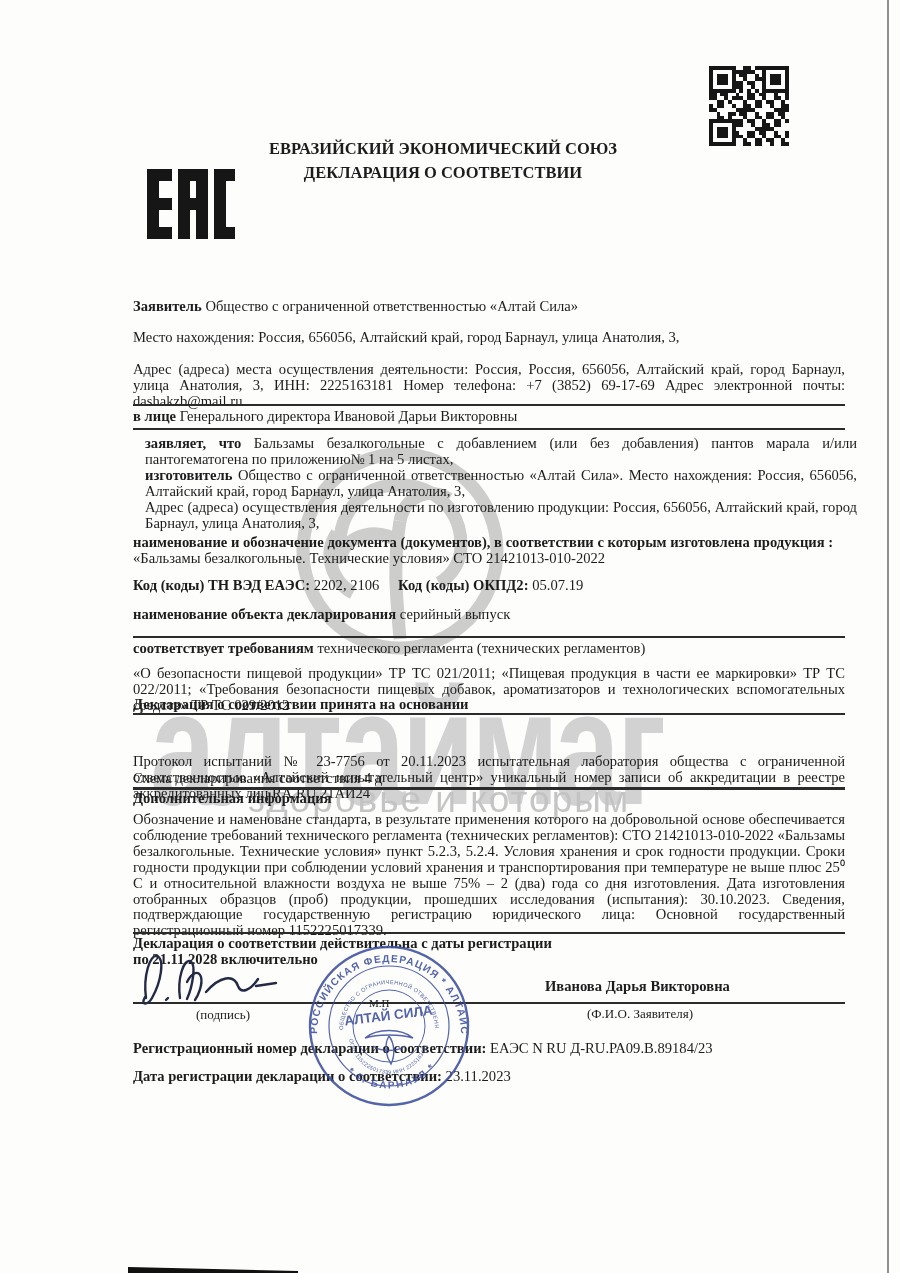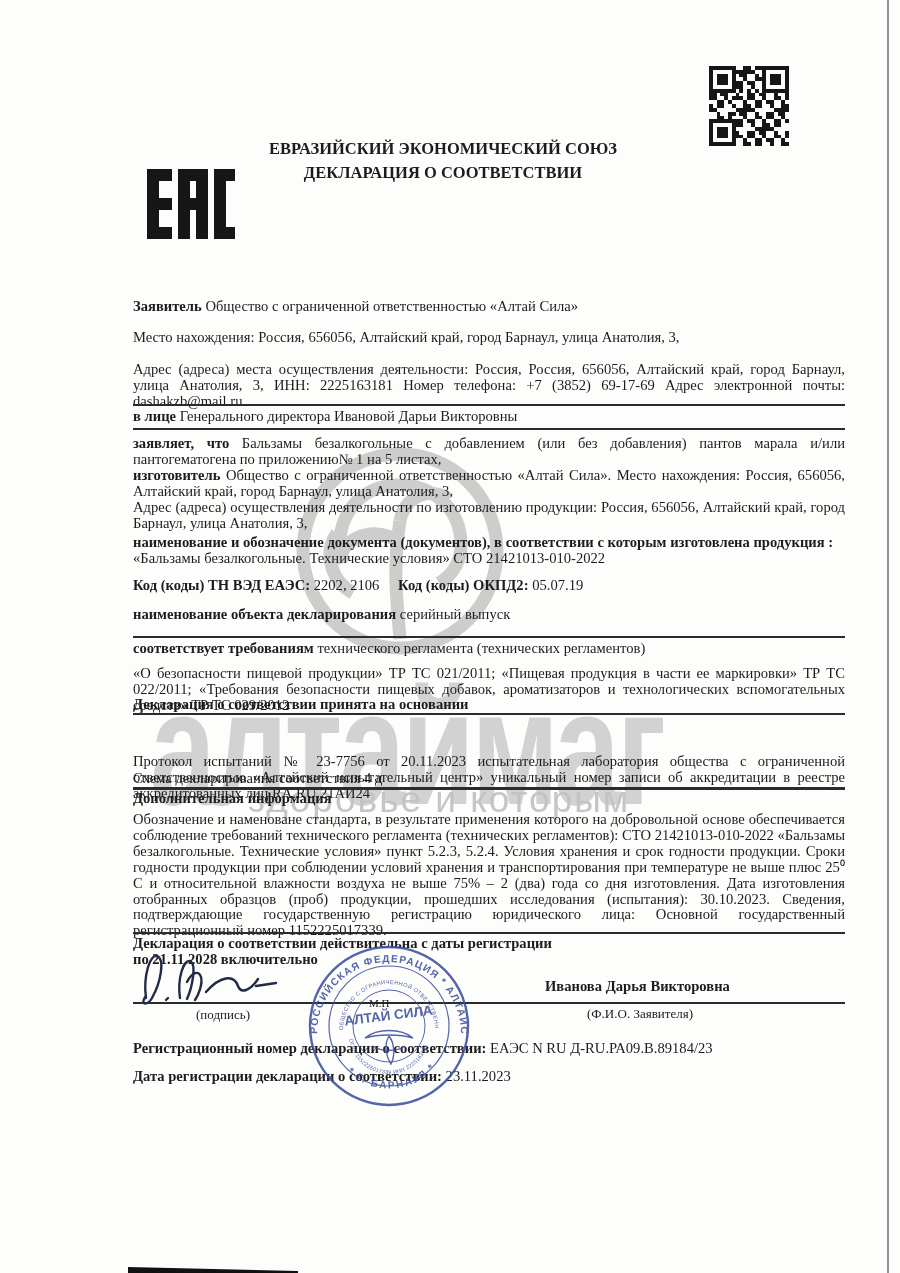--- a/index.html
+++ b/index.html
@@ -325,21 +325,21 @@
 
   <div class="sep" style="top:404px;"></div>
 
   <div class="abs txt" style="left:133px;top:409px;width:712px;">
     <span class="b">в лице</span>
     <span>Генерального директора Ивановой Дарьи Викторовны</span>
   </div>
 
   <div class="sep" style="top:428px;"></div>
 
-  <div class="abs txt just" style="left:133px;top:436px;width:712px;">
+  <div class="abs txt just" style="left:145px;top:436px;width:712px;">
     <span class="b">заявляет, что</span>
     <span>Бальзамы безалкогольные с добавлением (или без добавления) пантов марала и/или пантогематогена по приложению№ 1 на  5 листах,</span><br>
     <span class="b">изготовитель</span>
     <span>Общество с ограниченной ответственностью «Алтай Сила». Место нахождения: Россия, 656056, Алтайский край, город Барнаул, улица Анатолия, 3,</span><br>
     <span>Адрес (адреса) осуществления деятельности по изготовлению продукции: Россия, 656056, Алтайский край, город Барнаул, улица Анатолия, 3,</span>
   </div>
 
   <div class="abs txt" style="left:133px;top:535px;width:712px;">
     <div class="b">наименование и обозначение документа (документов), в соответствии с которым изготовлена продукция :</div>
     <div>«Бальзамы безалкогольные. Технические условия» СТО 21421013-010-2022</div>

